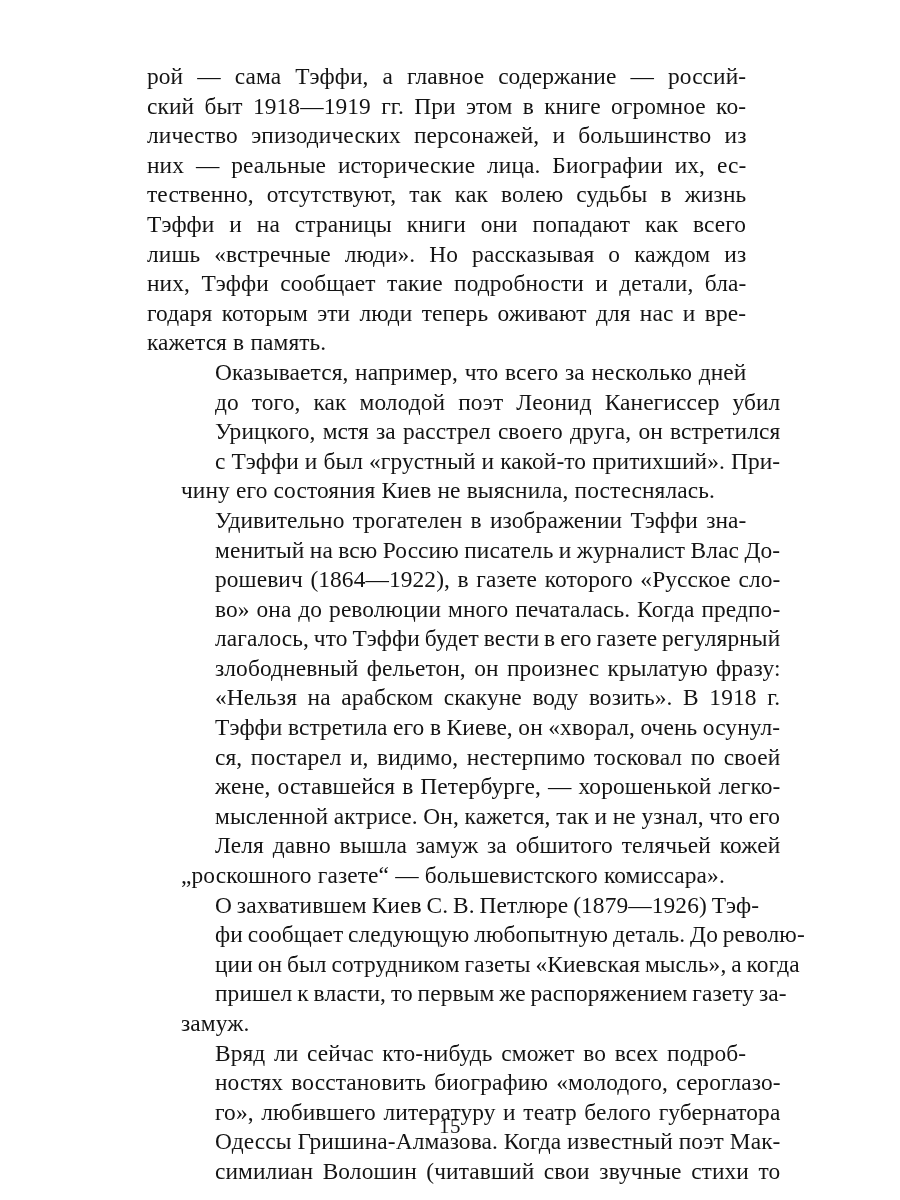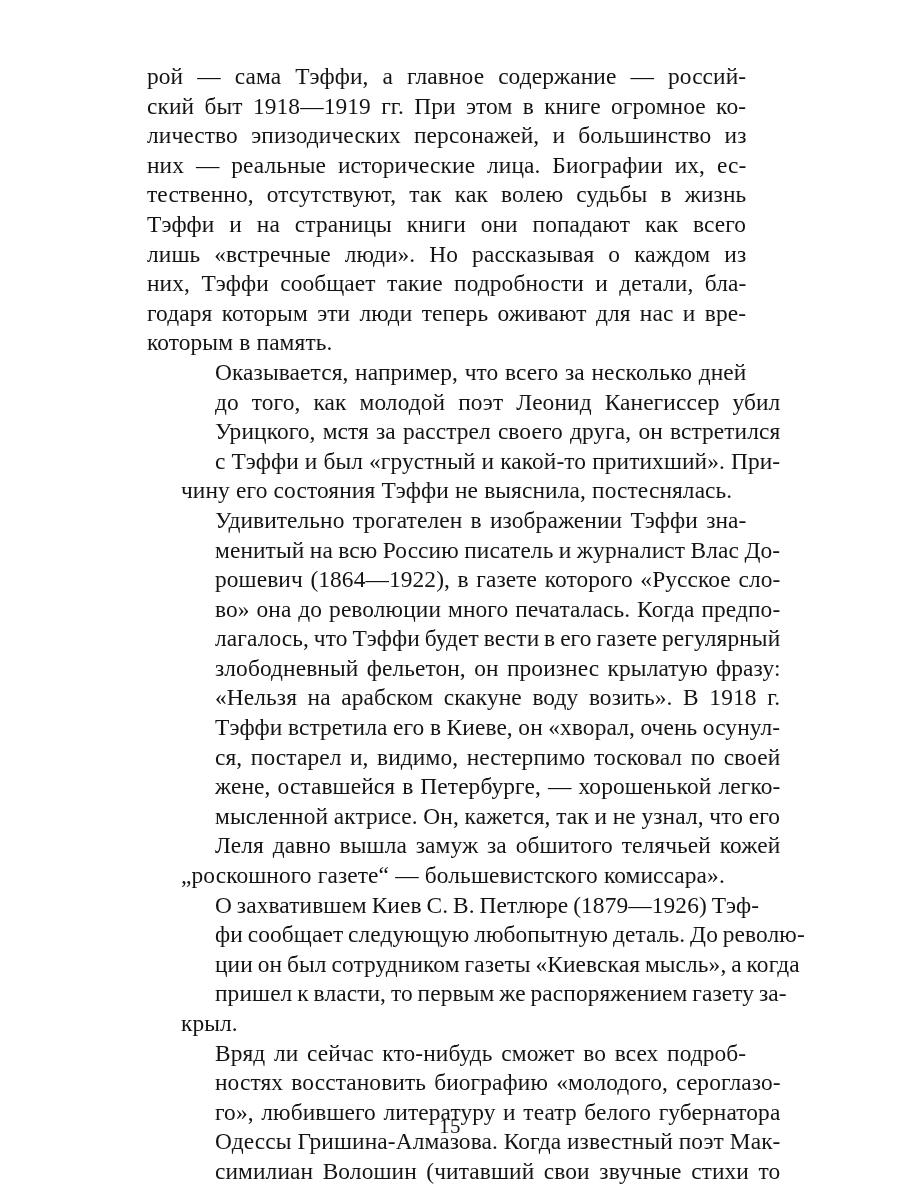--- a/index.html
+++ b/index.html
@@ -92,29 +92,29 @@
     <p class="para first-para">
       <span class="ln j"><span><span style="white-space: pre;">рой</span><span class="sp" style="white-space: pre; letter-spacing: 7.93945px;"> </span><span style="white-space: pre;">—</span><span class="sp" style="white-space: pre; letter-spacing: 7.93945px;"> </span><span style="white-space: pre;">сама</span><span class="sp" style="white-space: pre; letter-spacing: 7.93945px;"> </span><span style="white-space: pre;">Тэффи,</span><span class="sp" style="white-space: pre; letter-spacing: 7.93945px;"> </span><span style="white-space: pre;">а</span><span class="sp" style="white-space: pre; letter-spacing: 7.93945px;"> </span><span style="white-space: pre;">главное</span><span class="sp" style="white-space: pre; letter-spacing: 7.93945px;"> </span><span style="white-space: pre;">содержание</span><span class="sp" style="white-space: pre; letter-spacing: 7.93945px;"> </span><span style="white-space: pre;">—</span><span class="sp" style="white-space: pre; letter-spacing: 7.93945px;"> </span><span style="white-space: pre;">россий-</span></span></span>
       <span class="ln j"><span><span style="white-space: pre;">ский</span><span class="sp" style="white-space: pre; letter-spacing: 4.27431px;"> </span><span style="white-space: pre;">быт</span><span class="sp" style="white-space: pre; letter-spacing: 4.27431px;"> </span><span style="white-space: pre;">1918—1919</span><span class="sp" style="white-space: pre; letter-spacing: 4.27431px;"> </span><span style="white-space: pre;">гг.</span><span class="sp" style="white-space: pre; letter-spacing: 4.27431px;"> </span><span style="white-space: pre;">При</span><span class="sp" style="white-space: pre; letter-spacing: 4.27431px;"> </span><span style="white-space: pre;">этом</span><span class="sp" style="white-space: pre; letter-spacing: 4.27431px;"> </span><span style="white-space: pre;">в</span><span class="sp" style="white-space: pre; letter-spacing: 4.27431px;"> </span><span style="white-space: pre;">книге</span><span class="sp" style="white-space: pre; letter-spacing: 4.27431px;"> </span><span style="white-space: pre;">огромное</span><span class="sp" style="white-space: pre; letter-spacing: 4.27431px;"> </span><span style="white-space: pre;">ко-</span></span></span>
       <span class="ln j"><span><span style="white-space: pre;">личество</span><span class="sp" style="white-space: pre; letter-spacing: 7.17188px;"> </span><span style="white-space: pre;">эпизодических</span><span class="sp" style="white-space: pre; letter-spacing: 7.17188px;"> </span><span style="white-space: pre;">персонажей,</span><span class="sp" style="white-space: pre; letter-spacing: 7.17188px;"> </span><span style="white-space: pre;">и</span><span class="sp" style="white-space: pre; letter-spacing: 7.17188px;"> </span><span style="white-space: pre;">большинство</span><span class="sp" style="white-space: pre; letter-spacing: 7.17188px;"> </span><span style="white-space: pre;">из</span></span></span>
       <span class="ln j"><span><span style="white-space: pre;">них</span><span class="sp" style="white-space: pre; letter-spacing: 5.8125px;"> </span><span style="white-space: pre;">—</span><span class="sp" style="white-space: pre; letter-spacing: 5.8125px;"> </span><span style="white-space: pre;">реальные</span><span class="sp" style="white-space: pre; letter-spacing: 5.8125px;"> </span><span style="white-space: pre;">исторические</span><span class="sp" style="white-space: pre; letter-spacing: 5.8125px;"> </span><span style="white-space: pre;">лица.</span><span class="sp" style="white-space: pre; letter-spacing: 5.8125px;"> </span><span style="white-space: pre;">Биографии</span><span class="sp" style="white-space: pre; letter-spacing: 5.8125px;"> </span><span style="white-space: pre;">их,</span><span class="sp" style="white-space: pre; letter-spacing: 5.8125px;"> </span><span style="white-space: pre;">ес-</span></span></span>
       <span class="ln j"><span><span style="white-space: pre;">тественно,</span><span class="sp" style="white-space: pre; letter-spacing: 7.0067px;"> </span><span style="white-space: pre;">отсутствуют,</span><span class="sp" style="white-space: pre; letter-spacing: 7.0067px;"> </span><span style="white-space: pre;">так</span><span class="sp" style="white-space: pre; letter-spacing: 7.0067px;"> </span><span style="white-space: pre;">как</span><span class="sp" style="white-space: pre; letter-spacing: 7.0067px;"> </span><span style="white-space: pre;">волею</span><span class="sp" style="white-space: pre; letter-spacing: 7.0067px;"> </span><span style="white-space: pre;">судьбы</span><span class="sp" style="white-space: pre; letter-spacing: 7.0067px;"> </span><span style="white-space: pre;">в</span><span class="sp" style="white-space: pre; letter-spacing: 7.0067px;"> </span><span style="white-space: pre;">жизнь</span></span></span>
       <span class="ln j"><span><span style="white-space: pre;">Тэффи</span><span class="sp" style="white-space: pre; letter-spacing: 8.83789px;"> </span><span style="white-space: pre;">и</span><span class="sp" style="white-space: pre; letter-spacing: 8.83789px;"> </span><span style="white-space: pre;">на</span><span class="sp" style="white-space: pre; letter-spacing: 8.83789px;"> </span><span style="white-space: pre;">страницы</span><span class="sp" style="white-space: pre; letter-spacing: 8.83789px;"> </span><span style="white-space: pre;">книги</span><span class="sp" style="white-space: pre; letter-spacing: 8.83789px;"> </span><span style="white-space: pre;">они</span><span class="sp" style="white-space: pre; letter-spacing: 8.83789px;"> </span><span style="white-space: pre;">попадают</span><span class="sp" style="white-space: pre; letter-spacing: 8.83789px;"> </span><span style="white-space: pre;">как</span><span class="sp" style="white-space: pre; letter-spacing: 8.83789px;"> </span><span style="white-space: pre;">всего</span></span></span>
       <span class="ln j"><span><span style="white-space: pre;">лишь</span><span class="sp" style="white-space: pre; letter-spacing: 7.98214px;"> </span><span style="white-space: pre;">«встречные</span><span class="sp" style="white-space: pre; letter-spacing: 7.98214px;"> </span><span style="white-space: pre;">люди».</span><span class="sp" style="white-space: pre; letter-spacing: 7.98214px;"> </span><span style="white-space: pre;">Но</span><span class="sp" style="white-space: pre; letter-spacing: 7.98214px;"> </span><span style="white-space: pre;">рассказывая</span><span class="sp" style="white-space: pre; letter-spacing: 7.98214px;"> </span><span style="white-space: pre;">о</span><span class="sp" style="white-space: pre; letter-spacing: 7.98214px;"> </span><span style="white-space: pre;">каждом</span><span class="sp" style="white-space: pre; letter-spacing: 7.98214px;"> </span><span style="white-space: pre;">из</span></span></span>
       <span class="ln j"><span><span style="white-space: pre;">них,</span><span class="sp" style="white-space: pre; letter-spacing: 5.33259px;"> </span><span style="white-space: pre;">Тэффи</span><span class="sp" style="white-space: pre; letter-spacing: 5.33259px;"> </span><span style="white-space: pre;">сообщает</span><span class="sp" style="white-space: pre; letter-spacing: 5.33259px;"> </span><span style="white-space: pre;">такие</span><span class="sp" style="white-space: pre; letter-spacing: 5.33259px;"> </span><span style="white-space: pre;">подробности</span><span class="sp" style="white-space: pre; letter-spacing: 5.33259px;"> </span><span style="white-space: pre;">и</span><span class="sp" style="white-space: pre; letter-spacing: 5.33259px;"> </span><span style="white-space: pre;">детали,</span><span class="sp" style="white-space: pre; letter-spacing: 5.33259px;"> </span><span style="white-space: pre;">бла-</span></span></span>
       <span class="ln j"><span><span style="white-space: pre;">годаря</span><span class="sp" style="white-space: pre; letter-spacing: 3.28993px;"> </span><span style="white-space: pre;">которым</span><span class="sp" style="white-space: pre; letter-spacing: 3.28993px;"> </span><span style="white-space: pre;">эти</span><span class="sp" style="white-space: pre; letter-spacing: 3.28993px;"> </span><span style="white-space: pre;">люди</span><span class="sp" style="white-space: pre; letter-spacing: 3.28993px;"> </span><span style="white-space: pre;">теперь</span><span class="sp" style="white-space: pre; letter-spacing: 3.28993px;"> </span><span style="white-space: pre;">оживают</span><span class="sp" style="white-space: pre; letter-spacing: 3.28993px;"> </span><span style="white-space: pre;">для</span><span class="sp" style="white-space: pre; letter-spacing: 3.28993px;"> </span><span style="white-space: pre;">нас</span><span class="sp" style="white-space: pre; letter-spacing: 3.28993px;"> </span><span style="white-space: pre;">и</span><span class="sp" style="white-space: pre; letter-spacing: 3.28993px;"> </span><span style="white-space: pre;">вре-</span></span></span>
-      <span class="ln last">которым в память.</span>
+      <span class="ln last">кажется в память.</span>
     </p>
 
     <p class="para">
       <span class="ln j ind"><span><span style="white-space: pre;">Оказывается,</span><span class="sp" style="white-space: pre; letter-spacing: 0.619792px;"> </span><span style="white-space: pre;">например,</span><span class="sp" style="white-space: pre; letter-spacing: 0.619792px;"> </span><span style="white-space: pre;">что</span><span class="sp" style="white-space: pre; letter-spacing: 0.619792px;"> </span><span style="white-space: pre;">всего</span><span class="sp" style="white-space: pre; letter-spacing: 0.619792px;"> </span><span style="white-space: pre;">за</span><span class="sp" style="white-space: pre; letter-spacing: 0.619792px;"> </span><span style="white-space: pre;">несколько</span><span class="sp" style="white-space: pre; letter-spacing: 0.619792px;"> </span><span style="white-space: pre;">дней</span></span></span>
       <span class="ln j"><span><span style="white-space: pre;">до</span><span class="sp" style="white-space: pre; letter-spacing: 6.92411px;"> </span><span style="white-space: pre;">того,</span><span class="sp" style="white-space: pre; letter-spacing: 6.92411px;"> </span><span style="white-space: pre;">как</span><span class="sp" style="white-space: pre; letter-spacing: 6.92411px;"> </span><span style="white-space: pre;">молодой</span><span class="sp" style="white-space: pre; letter-spacing: 6.92411px;"> </span><span style="white-space: pre;">поэт</span><span class="sp" style="white-space: pre; letter-spacing: 6.92411px;"> </span><span style="white-space: pre;">Леонид</span><span class="sp" style="white-space: pre; letter-spacing: 6.92411px;"> </span><span style="white-space: pre;">Канегиссер</span><span class="sp" style="white-space: pre; letter-spacing: 6.92411px;"> </span><span style="white-space: pre;">убил</span></span></span>
       <span class="ln j"><span><span style="white-space: pre;">Урицкого,</span><span class="sp" style="white-space: pre; letter-spacing: 1.01786px;"> </span><span style="white-space: pre;">мстя</span><span class="sp" style="white-space: pre; letter-spacing: 1.01786px;"> </span><span style="white-space: pre;">за</span><span class="sp" style="white-space: pre; letter-spacing: 1.01786px;"> </span><span style="white-space: pre;">расстрел</span><span class="sp" style="white-space: pre; letter-spacing: 1.01786px;"> </span><span style="white-space: pre;">своего</span><span class="sp" style="white-space: pre; letter-spacing: 1.01786px;"> </span><span style="white-space: pre;">друга,</span><span class="sp" style="white-space: pre; letter-spacing: 1.01786px;"> </span><span style="white-space: pre;">он</span><span class="sp" style="white-space: pre; letter-spacing: 1.01786px;"> </span><span style="white-space: pre;">встретился</span></span></span>
       <span class="ln j"><span><span style="white-space: pre;">с</span><span class="sp" style="white-space: pre; letter-spacing: -0.09375px;"> </span><span style="white-space: pre;">Тэффи</span><span class="sp" style="white-space: pre; letter-spacing: -0.09375px;"> </span><span style="white-space: pre;">и</span><span class="sp" style="white-space: pre; letter-spacing: -0.09375px;"> </span><span style="white-space: pre;">был</span><span class="sp" style="white-space: pre; letter-spacing: -0.09375px;"> </span><span style="white-space: pre;">«грустный</span><span class="sp" style="white-space: pre; letter-spacing: -0.09375px;"> </span><span style="white-space: pre;">и</span><span class="sp" style="white-space: pre; letter-spacing: -0.09375px;"> </span><span style="white-space: pre;">какой-то</span><span class="sp" style="white-space: pre; letter-spacing: -0.09375px;"> </span><span style="white-space: pre;">притихший».</span><span class="sp" style="white-space: pre; letter-spacing: -0.09375px;"> </span><span style="white-space: pre;">При-</span></span></span>
-      <span class="ln last">чину его состояния Тэффи не выяснила, постеснялась.</span>
+      <span class="ln last">чину его состояния Киев не выяснила, постеснялась.</span>
     </p>
 
     <p class="para">
       <span class="ln j ind"><span><span style="white-space: pre;">Удивительно</span><span class="sp" style="white-space: pre; letter-spacing: 2.23125px;"> </span><span style="white-space: pre;">трогателен</span><span class="sp" style="white-space: pre; letter-spacing: 2.23125px;"> </span><span style="white-space: pre;">в</span><span class="sp" style="white-space: pre; letter-spacing: 2.23125px;"> </span><span style="white-space: pre;">изображении</span><span class="sp" style="white-space: pre; letter-spacing: 2.23125px;"> </span><span style="white-space: pre;">Тэффи</span><span class="sp" style="white-space: pre; letter-spacing: 2.23125px;"> </span><span style="white-space: pre;">зна-</span></span></span>
       <span class="ln j"><span><span style="white-space: pre;">менитый</span><span class="sp" style="white-space: pre; letter-spacing: -0.662109px;"> </span><span style="white-space: pre;">на</span><span class="sp" style="white-space: pre; letter-spacing: -0.662109px;"> </span><span style="white-space: pre;">всю</span><span class="sp" style="white-space: pre; letter-spacing: -0.662109px;"> </span><span style="white-space: pre;">Россию</span><span class="sp" style="white-space: pre; letter-spacing: -0.662109px;"> </span><span style="white-space: pre;">писатель</span><span class="sp" style="white-space: pre; letter-spacing: -0.662109px;"> </span><span style="white-space: pre;">и</span><span class="sp" style="white-space: pre; letter-spacing: -0.662109px;"> </span><span style="white-space: pre;">журналист</span><span class="sp" style="white-space: pre; letter-spacing: -0.662109px;"> </span><span style="white-space: pre;">Влас</span><span class="sp" style="white-space: pre; letter-spacing: -0.662109px;"> </span><span style="white-space: pre;">До-</span></span></span>
       <span class="ln j"><span><span style="white-space: pre;">рошевич</span><span class="sp" style="white-space: pre; letter-spacing: 1.52344px;"> </span><span style="white-space: pre;">(1864—1922),</span><span class="sp" style="white-space: pre; letter-spacing: 1.52344px;"> </span><span style="white-space: pre;">в</span><span class="sp" style="white-space: pre; letter-spacing: 1.52344px;"> </span><span style="white-space: pre;">газете</span><span class="sp" style="white-space: pre; letter-spacing: 1.52344px;"> </span><span style="white-space: pre;">которого</span><span class="sp" style="white-space: pre; letter-spacing: 1.52344px;"> </span><span style="white-space: pre;">«Русское</span><span class="sp" style="white-space: pre; letter-spacing: 1.52344px;"> </span><span style="white-space: pre;">сло-</span></span></span>
       <span class="ln j"><span><span style="white-space: pre;">во»</span><span class="sp" style="white-space: pre; letter-spacing: 0.883929px;"> </span><span style="white-space: pre;">она</span><span class="sp" style="white-space: pre; letter-spacing: 0.883929px;"> </span><span style="white-space: pre;">до</span><span class="sp" style="white-space: pre; letter-spacing: 0.883929px;"> </span><span style="white-space: pre;">революции</span><span class="sp" style="white-space: pre; letter-spacing: 0.883929px;"> </span><span style="white-space: pre;">много</span><span class="sp" style="white-space: pre; letter-spacing: 0.883929px;"> </span><span style="white-space: pre;">печаталась.</span><span class="sp" style="white-space: pre; letter-spacing: 0.883929px;"> </span><span style="white-space: pre;">Когда</span><span class="sp" style="white-space: pre; letter-spacing: 0.883929px;"> </span><span style="white-space: pre;">предпо-</span></span></span>
       <span class="ln j"><span><span style="white-space: pre;">лагалось,</span><span class="sp" style="white-space: pre; letter-spacing: -1.2px;"> </span><span style="white-space: pre;">что</span><span class="sp" style="white-space: pre; letter-spacing: -1.2px;"> </span><span style="white-space: pre;">Тэффи</span><span class="sp" style="white-space: pre; letter-spacing: -1.2px;"> </span><span style="white-space: pre;">будет</span><span class="sp" style="white-space: pre; letter-spacing: -1.2px;"> </span><span style="white-space: pre;">вести</span><span class="sp" style="white-space: pre; letter-spacing: -1.2px;"> </span><span style="white-space: pre;">в</span><span class="sp" style="white-space: pre; letter-spacing: -1.2px;"> </span><span style="white-space: pre;">его</span><span class="sp" style="white-space: pre; letter-spacing: -1.2px;"> </span><span style="white-space: pre;">газете</span><span class="sp" style="white-space: pre; letter-spacing: -1.2px;"> </span><span style="white-space: pre;">регулярный</span></span></span>
       <span class="ln j"><span><span style="white-space: pre;">злободневный</span><span class="sp" style="white-space: pre; letter-spacing: 2.28125px;"> </span><span style="white-space: pre;">фельетон,</span><span class="sp" style="white-space: pre; letter-spacing: 2.28125px;"> </span><span style="white-space: pre;">он</span><span class="sp" style="white-space: pre; letter-spacing: 2.28125px;"> </span><span style="white-space: pre;">произнес</span><span class="sp" style="white-space: pre; letter-spacing: 2.28125px;"> </span><span style="white-space: pre;">крылатую</span><span class="sp" style="white-space: pre; letter-spacing: 2.28125px;"> </span><span style="white-space: pre;">фразу:</span></span></span>
       <span class="ln j"><span><span style="white-space: pre;">«Нельзя</span><span class="sp" style="white-space: pre; letter-spacing: 4.54297px;"> </span><span style="white-space: pre;">на</span><span class="sp" style="white-space: pre; letter-spacing: 4.54297px;"> </span><span style="white-space: pre;">арабском</span><span class="sp" style="white-space: pre; letter-spacing: 4.54297px;"> </span><span style="white-space: pre;">скакуне</span><span class="sp" style="white-space: pre; letter-spacing: 4.54297px;"> </span><span style="white-space: pre;">воду</span><span class="sp" style="white-space: pre; letter-spacing: 4.54297px;"> </span><span style="white-space: pre;">возить».</span><span class="sp" style="white-space: pre; letter-spacing: 4.54297px;"> </span><span style="white-space: pre;">В</span><span class="sp" style="white-space: pre; letter-spacing: 4.54297px;"> </span><span style="white-space: pre;">1918</span><span class="sp" style="white-space: pre; letter-spacing: 4.54297px;"> </span><span style="white-space: pre;">г.</span></span></span>
@@ -124,21 +124,21 @@
       <span class="ln j"><span><span style="white-space: pre;">мысленной</span><span class="sp" style="white-space: pre; letter-spacing: -0.380208px;"> </span><span style="white-space: pre;">актрисе.</span><span class="sp" style="white-space: pre; letter-spacing: -0.380208px;"> </span><span style="white-space: pre;">Он,</span><span class="sp" style="white-space: pre; letter-spacing: -0.380208px;"> </span><span style="white-space: pre;">кажется,</span><span class="sp" style="white-space: pre; letter-spacing: -0.380208px;"> </span><span style="white-space: pre;">так</span><span class="sp" style="white-space: pre; letter-spacing: -0.380208px;"> </span><span style="white-space: pre;">и</span><span class="sp" style="white-space: pre; letter-spacing: -0.380208px;"> </span><span style="white-space: pre;">не</span><span class="sp" style="white-space: pre; letter-spacing: -0.380208px;"> </span><span style="white-space: pre;">узнал,</span><span class="sp" style="white-space: pre; letter-spacing: -0.380208px;"> </span><span style="white-space: pre;">что</span><span class="sp" style="white-space: pre; letter-spacing: -0.380208px;"> </span><span style="white-space: pre;">его</span></span></span>
       <span class="ln j"><span><span style="white-space: pre;">Леля</span><span class="sp" style="white-space: pre; letter-spacing: 2.76116px;"> </span><span style="white-space: pre;">давно</span><span class="sp" style="white-space: pre; letter-spacing: 2.76116px;"> </span><span style="white-space: pre;">вышла</span><span class="sp" style="white-space: pre; letter-spacing: 2.76116px;"> </span><span style="white-space: pre;">замуж</span><span class="sp" style="white-space: pre; letter-spacing: 2.76116px;"> </span><span style="white-space: pre;">за</span><span class="sp" style="white-space: pre; letter-spacing: 2.76116px;"> </span><span style="white-space: pre;">обшитого</span><span class="sp" style="white-space: pre; letter-spacing: 2.76116px;"> </span><span style="white-space: pre;">телячьей</span><span class="sp" style="white-space: pre; letter-spacing: 2.76116px;"> </span><span style="white-space: pre;">кожей</span></span></span>
       <span class="ln last">„роскошного газете“ — большевистского комиссара».</span>
     </p>
 
     <p class="para">
       <span class="ln j ind"><span><span style="white-space: pre;">О</span><span class="sp" style="white-space: pre; letter-spacing: -1.2px;"> </span><span style="white-space: pre;">захватившем</span><span class="sp" style="white-space: pre; letter-spacing: -1.2px;"> </span><span style="white-space: pre;">Киев</span><span class="sp" style="white-space: pre; letter-spacing: -1.2px;"> </span><span style="white-space: pre;">С.</span><span class="sp" style="white-space: pre; letter-spacing: -1.2px;"> </span><span style="white-space: pre;">В.</span><span class="sp" style="white-space: pre; letter-spacing: -1.2px;"> </span><span style="white-space: pre;">Петлюре</span><span class="sp" style="white-space: pre; letter-spacing: -1.2px;"> </span><span style="white-space: pre;">(1879—1926)</span><span class="sp" style="white-space: pre; letter-spacing: -1.2px;"> </span><span style="white-space: pre;">Тэф-</span></span></span>
       <span class="ln j"><span><span style="white-space: pre;">фи</span><span class="sp" style="white-space: pre; letter-spacing: -1.2px;"> </span><span style="white-space: pre;">сообщает</span><span class="sp" style="white-space: pre; letter-spacing: -1.2px;"> </span><span style="white-space: pre;">следующую</span><span class="sp" style="white-space: pre; letter-spacing: -1.2px;"> </span><span style="white-space: pre;">любопытную</span><span class="sp" style="white-space: pre; letter-spacing: -1.2px;"> </span><span style="white-space: pre;">деталь.</span><span class="sp" style="white-space: pre; letter-spacing: -1.2px;"> </span><span style="white-space: pre;">До</span><span class="sp" style="white-space: pre; letter-spacing: -1.2px;"> </span><span style="white-space: pre;">револю-</span></span></span>
       <span class="ln j"><span><span style="white-space: pre;">ции</span><span class="sp" style="white-space: pre; letter-spacing: -1.2px;"> </span><span style="white-space: pre;">он</span><span class="sp" style="white-space: pre; letter-spacing: -1.2px;"> </span><span style="white-space: pre;">был</span><span class="sp" style="white-space: pre; letter-spacing: -1.2px;"> </span><span style="white-space: pre;">сотрудником</span><span class="sp" style="white-space: pre; letter-spacing: -1.2px;"> </span><span style="white-space: pre;">газеты</span><span class="sp" style="white-space: pre; letter-spacing: -1.2px;"> </span><span style="white-space: pre;">«Киевская</span><span class="sp" style="white-space: pre; letter-spacing: -1.2px;"> </span><span style="white-space: pre;">мысль»,</span><span class="sp" style="white-space: pre; letter-spacing: -1.2px;"> </span><span style="white-space: pre;">а</span><span class="sp" style="white-space: pre; letter-spacing: -1.2px;"> </span><span style="white-space: pre;">когда</span></span></span>
       <span class="ln j"><span><span style="white-space: pre;">пришел</span><span class="sp" style="white-space: pre; letter-spacing: -1.2px;"> </span><span style="white-space: pre;">к</span><span class="sp" style="white-space: pre; letter-spacing: -1.2px;"> </span><span style="white-space: pre;">власти,</span><span class="sp" style="white-space: pre; letter-spacing: -1.2px;"> </span><span style="white-space: pre;">то</span><span class="sp" style="white-space: pre; letter-spacing: -1.2px;"> </span><span style="white-space: pre;">первым</span><span class="sp" style="white-space: pre; letter-spacing: -1.2px;"> </span><span style="white-space: pre;">же</span><span class="sp" style="white-space: pre; letter-spacing: -1.2px;"> </span><span style="white-space: pre;">распоряжением</span><span class="sp" style="white-space: pre; letter-spacing: -1.2px;"> </span><span style="white-space: pre;">газету</span><span class="sp" style="white-space: pre; letter-spacing: -1.2px;"> </span><span style="white-space: pre;">за-</span></span></span>
-      <span class="ln last">крыл.</span>
+      <span class="ln last">замуж.</span>
     </p>
 
     <p class="para">
       <span class="ln j ind"><span><span style="white-space: pre;">Вряд</span><span class="sp" style="white-space: pre; letter-spacing: 2.57589px;"> </span><span style="white-space: pre;">ли</span><span class="sp" style="white-space: pre; letter-spacing: 2.57589px;"> </span><span style="white-space: pre;">сейчас</span><span class="sp" style="white-space: pre; letter-spacing: 2.57589px;"> </span><span style="white-space: pre;">кто-нибудь</span><span class="sp" style="white-space: pre; letter-spacing: 2.57589px;"> </span><span style="white-space: pre;">сможет</span><span class="sp" style="white-space: pre; letter-spacing: 2.57589px;"> </span><span style="white-space: pre;">во</span><span class="sp" style="white-space: pre; letter-spacing: 2.57589px;"> </span><span style="white-space: pre;">всех</span><span class="sp" style="white-space: pre; letter-spacing: 2.57589px;"> </span><span style="white-space: pre;">подроб-</span></span></span>
       <span class="ln j"><span><span style="white-space: pre;">ностях</span><span class="sp" style="white-space: pre; letter-spacing: 2.11328px;"> </span><span style="white-space: pre;">восстановить</span><span class="sp" style="white-space: pre; letter-spacing: 2.11328px;"> </span><span style="white-space: pre;">биографию</span><span class="sp" style="white-space: pre; letter-spacing: 2.11328px;"> </span><span style="white-space: pre;">«молодого,</span><span class="sp" style="white-space: pre; letter-spacing: 2.11328px;"> </span><span style="white-space: pre;">сероглазо-</span></span></span>
       <span class="ln j"><span><span style="white-space: pre;">го»,</span><span class="sp" style="white-space: pre; letter-spacing: 1.57292px;"> </span><span style="white-space: pre;">любившего</span><span class="sp" style="white-space: pre; letter-spacing: 1.57292px;"> </span><span style="white-space: pre;">литературу</span><span class="sp" style="white-space: pre; letter-spacing: 1.57292px;"> </span><span style="white-space: pre;">и</span><span class="sp" style="white-space: pre; letter-spacing: 1.57292px;"> </span><span style="white-space: pre;">театр</span><span class="sp" style="white-space: pre; letter-spacing: 1.57292px;"> </span><span style="white-space: pre;">белого</span><span class="sp" style="white-space: pre; letter-spacing: 1.57292px;"> </span><span style="white-space: pre;">губернатора</span></span></span>
       <span class="ln j"><span><span style="white-space: pre;">Одессы</span><span class="sp" style="white-space: pre; letter-spacing: -0.196875px;"> </span><span style="white-space: pre;">Гришина-Алмазова.</span><span class="sp" style="white-space: pre; letter-spacing: -0.196875px;"> </span><span style="white-space: pre;">Когда</span><span class="sp" style="white-space: pre; letter-spacing: -0.196875px;"> </span><span style="white-space: pre;">известный</span><span class="sp" style="white-space: pre; letter-spacing: -0.196875px;"> </span><span style="white-space: pre;">поэт</span><span class="sp" style="white-space: pre; letter-spacing: -0.196875px;"> </span><span style="white-space: pre;">Мак-</span></span></span>
       <span class="ln j"><span><span style="white-space: pre;">симилиан</span><span class="sp" style="white-space: pre; letter-spacing: 3.51302px;"> </span><span style="white-space: pre;">Волошин</span><span class="sp" style="white-space: pre; letter-spacing: 3.51302px;"> </span><span style="white-space: pre;">(читавший</span><span class="sp" style="white-space: pre; letter-spacing: 3.51302px;"> </span><span style="white-space: pre;">свои</span><span class="sp" style="white-space: pre; letter-spacing: 3.51302px;"> </span><span style="white-space: pre;">звучные</span><span class="sp" style="white-space: pre; letter-spacing: 3.51302px;"> </span><span style="white-space: pre;">стихи</span><span class="sp" style="white-space: pre; letter-spacing: 3.51302px;"> </span><span style="white-space: pre;">то</span></span></span>
 
     </p>

